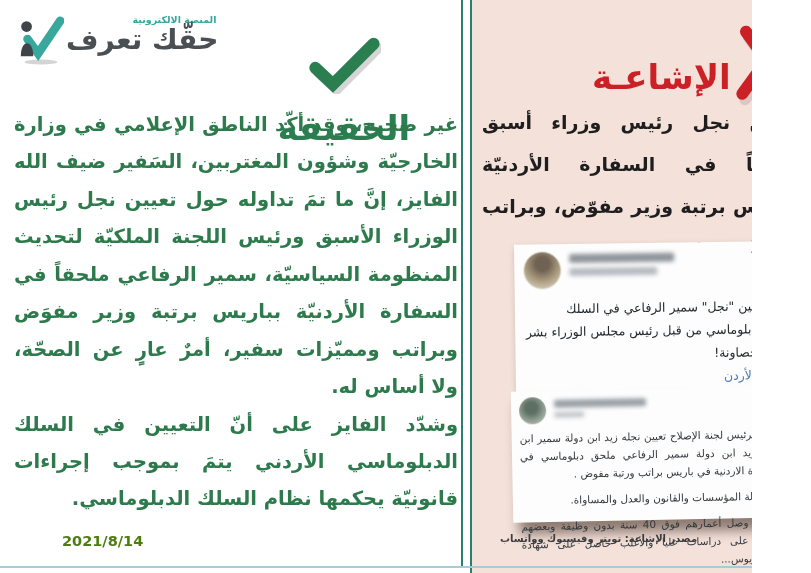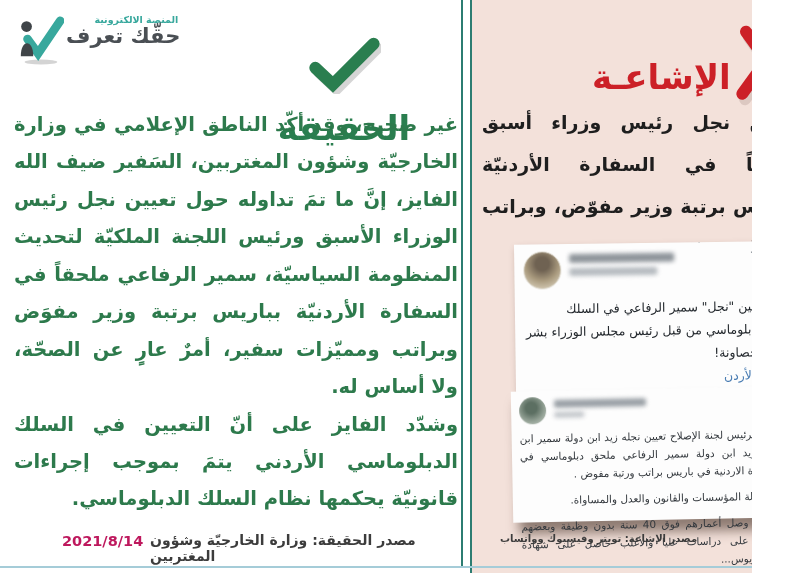--- a/index.html
+++ b/index.html
@@ -13,33 +13,33 @@
   .bottom-line{position:absolute;left:0;bottom:5px;width:100%;height:2px;background:#a5ccd8;}
   
   .rumor-panel{
     position:absolute;left:470px;top:0;width:341px;height:573px;
     background:#f3e1da;border-left:2px solid #2c7d72;border-right:2px solid #2c7d72;
   }
   
   .logo{position:absolute;left:16px;top:14px;display:flex;align-items:flex-start;direction:rtl;gap:2px;}
   .logo-text{display:flex;flex-direction:column;align-items:flex-start;direction:rtl;}
   .logo-small{color:#38a89d;font-size:9.5px;font-weight:bold;margin-right:2px;}
-  .logo-main{color:#4a4f54;font-size:21px;font-weight:bold;line-height:1.1;}
+  .logo-main{color:#4a4f54;font-size:28px;font-weight:bold;line-height:1.1;}
   
   .truth-header{position:absolute;left:228px;top:36px;width:232px;display:flex;direction:rtl;align-items:center;gap:10px;flex-direction:column;}
   .truth-title{color:#2a7e4f;font-size:34px;font-weight:bold;}
   
   .truth-body{
     position:absolute;left:14px;top:106px;width:444px;
     direction:rtl;text-align:justify;color:#2d7a4c;font-weight:bold;
     font-size:19.5px;line-height:1.92;
   }
   .truth-body p{margin:0;}
   
-  .truth-date{position:absolute;left:62px;top:533px;color:#be185d;font-size:14.5px;font-weight:bold;direction:ltr;}
+  .truth-date{position:absolute;left:62px;top:533px;color:#4d7c0f;font-size:14.5px;font-weight:bold;direction:ltr;}
   .truth-source{position:absolute;left:150px;top:532px;width:300px;direction:rtl;text-align:left;color:#3c3c3c;font-size:14px;font-weight:bold;}
   
   .rumor-header{position:absolute;left:592px;top:14px;display:flex;direction:rtl;align-items:center;gap:4px;}
   .rumor-title{color:#cc2027;font-size:34px;font-weight:bold;margin-top:30px;}
   
   .rumor-body{
     position:absolute;left:482px;top:102px;width:318px;
     direction:rtl;text-align:justify;color:#1e1e1e;font-weight:bold;
     font-size:19px;line-height:2.2;
   }
@@ -112,21 +112,20 @@
     </span>
     <span class="truth-title">الحقيقة</span>
   </div>
 
   <div class="truth-body">
     <p>غير صحيح، وقد أكّد الناطق الإعلامي في وزارة الخارجيّة وشؤون المغتربين، السَفير ضيف الله الفايز، إنَّ ما تمَ تداوله حول تعيين نجل رئيس الوزراء الأسبق ورئيس اللجنة الملكيّة لتحديث المنظومة السياسيّة، سمير الرفاعي ملحقاً في السفارة الأردنيّة بباريس برتبة وزير مفوَض وبراتب ومميّزات سفير، أمرٌ عارٍ عن الصحّة، ولا أساس له.</p>
     <p>وشدّد الفايز على أنّ التعيين في السلك الدبلوماسي الأردني يتمَ بموجب إجراءات قانونيّة يحكمها نظام السلك الدبلوماسي.</p>
   </div>
 
   <div class="truth-date">2021/8/14</div>
-  <div class="truth-source">مصدر الحقيقة: وزارة الخارجيّة وشؤون المغتربين</div>
 
   <div class="divider-v"></div>
 
   <div class="rumor-panel"></div>
 
   <div class="rumor-header">
     <span>
       <svg width="64" height="92" viewBox="0 0 70 98">
         <g opacity="0.45" transform="translate(3,4)">
           <path d="M12 20 L58 84" stroke="#c2aaa4" stroke-width="13" stroke-linecap="round"></path>

